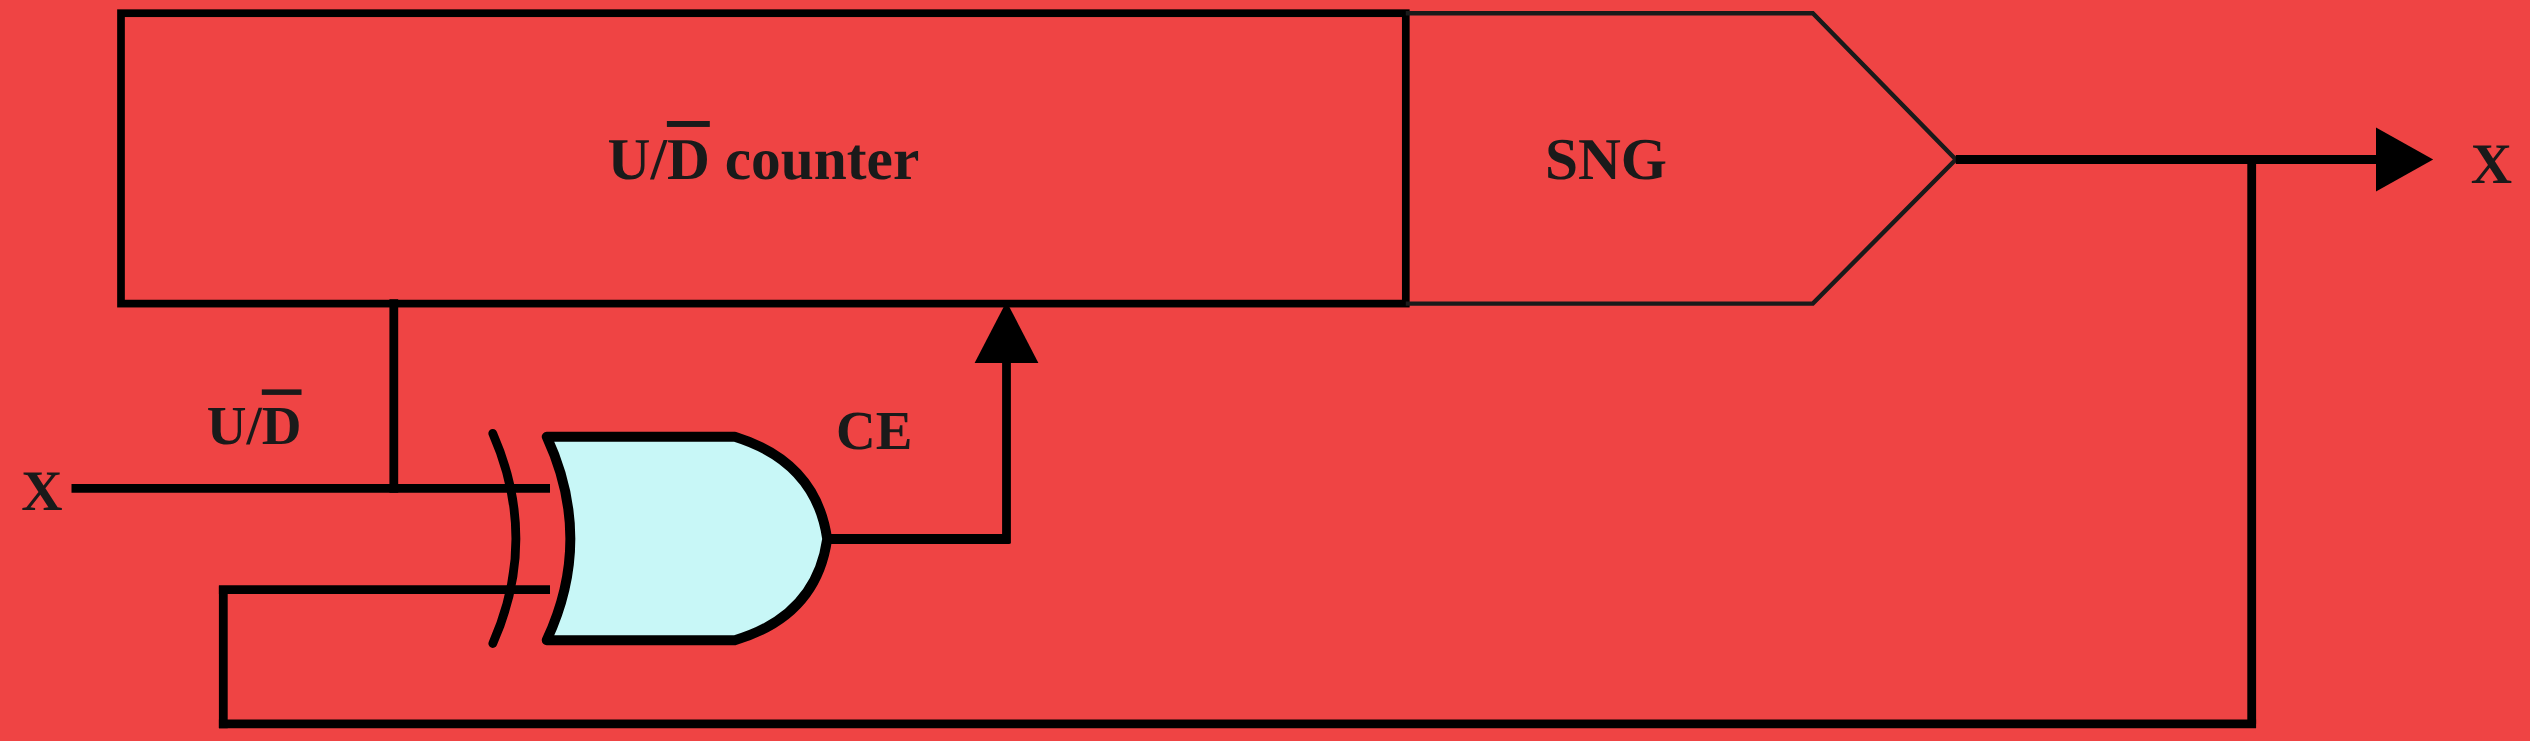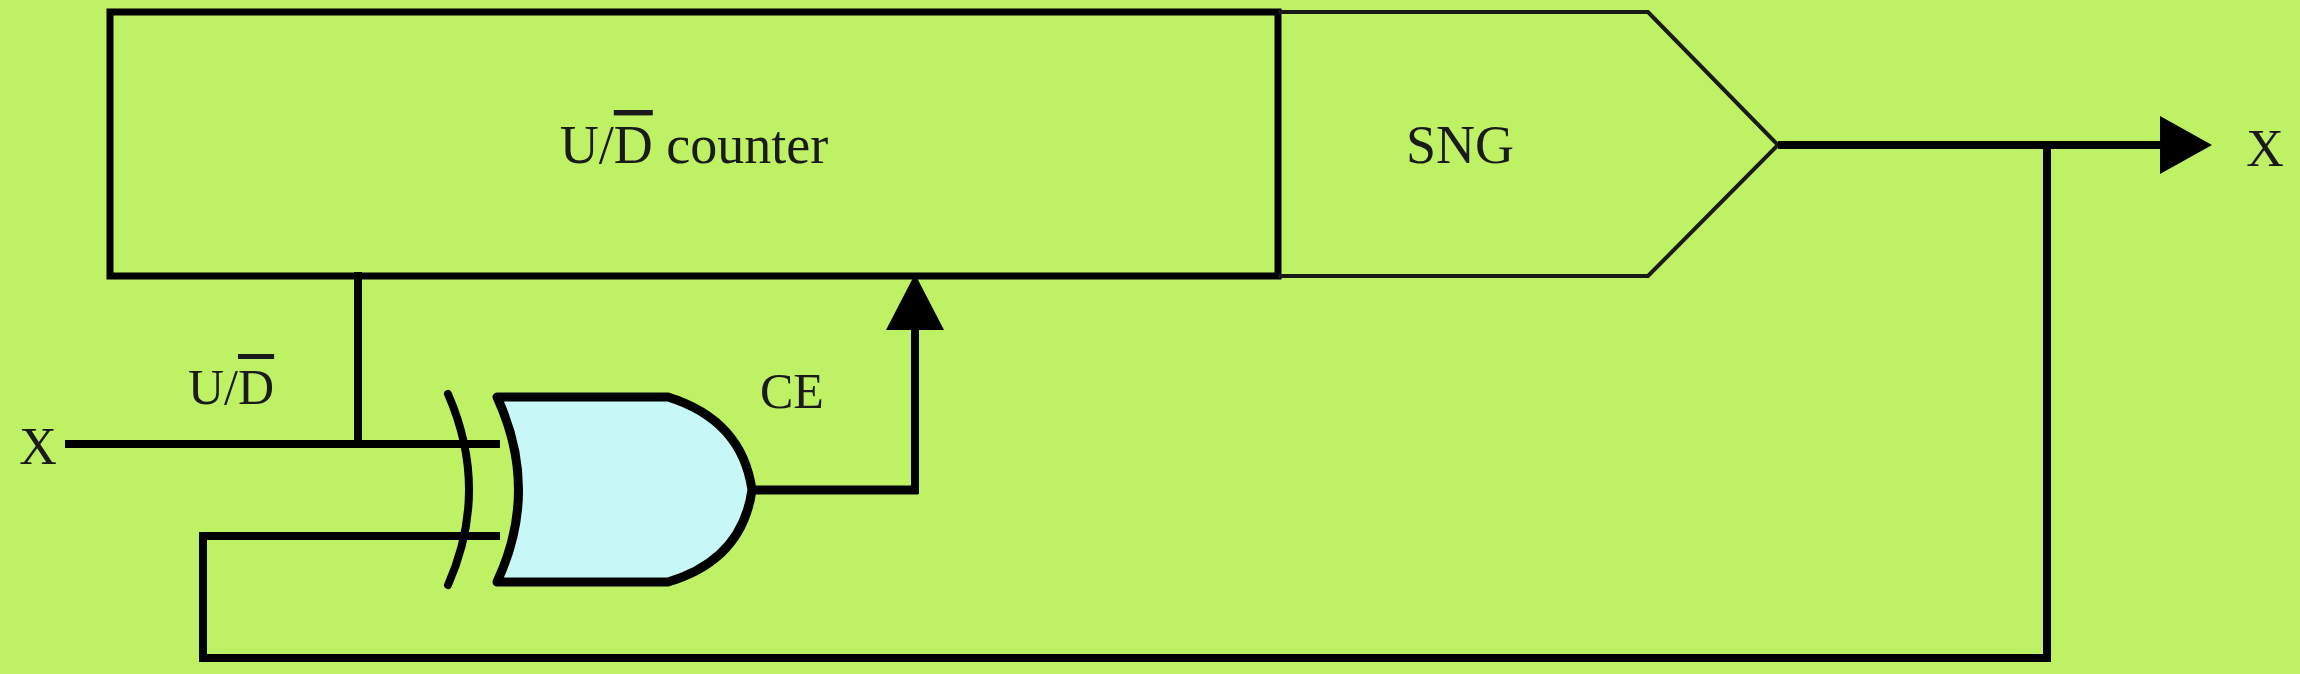--- a/index.html
+++ b/index.html
@@ -8,22 +8,23 @@
     padding: 0;
     background: #ffffff;
   }
   body {
     font-family: "Liberation Serif", "DejaVu Serif", serif;
   }
   #diagram-root {
     position: relative;
     width: 2300px;
     height: 674px;
-    background: #bef264;
+    background: #ef4444;
     overflow: hidden;
+    font-weight: bold;
   }
   #circuit-svg {
     display: block;
     width: 2300px;
     height: 674px;
   }
   .wire {
     stroke: #000000;
     fill: none;
     stroke-linecap: butt;

